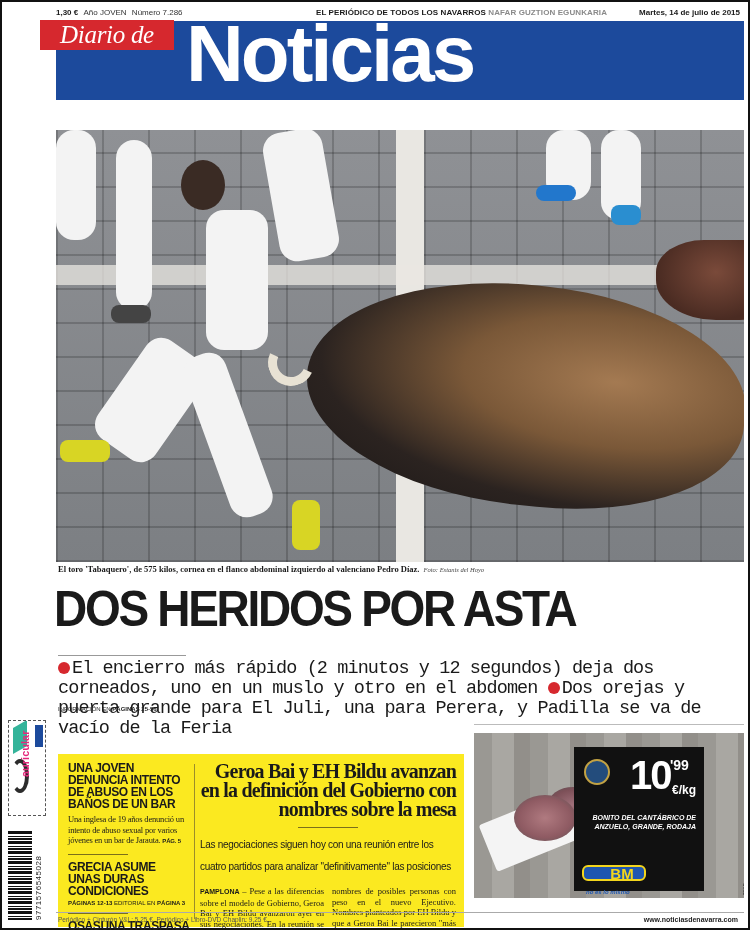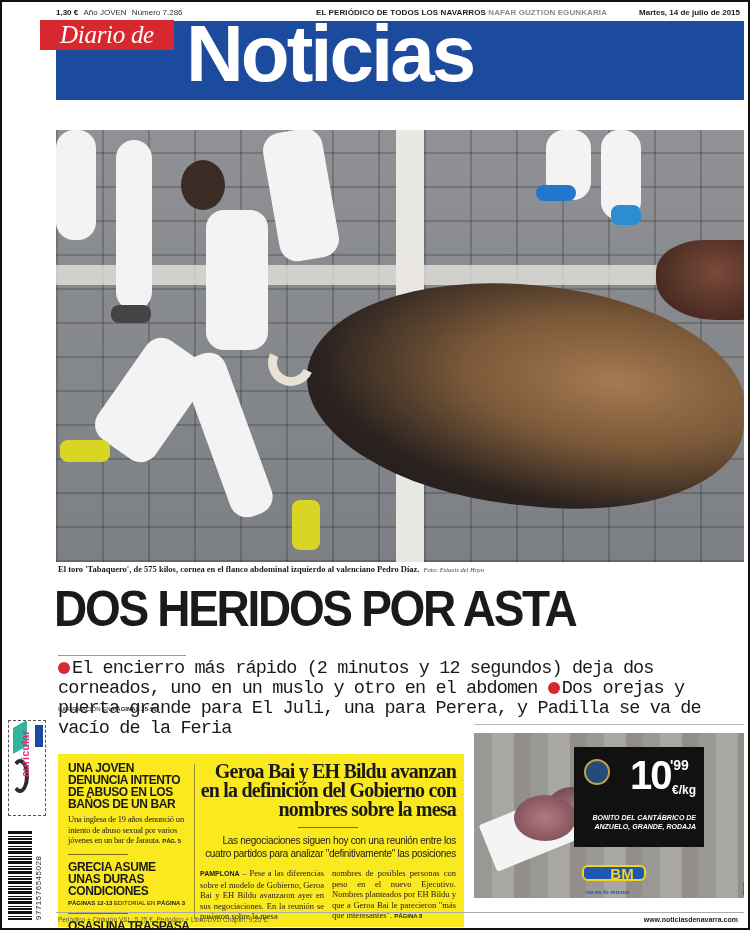--- a/index.html
+++ b/index.html
@@ -68,31 +68,31 @@
   .yhead { font-family: "Liberation Sans", sans-serif; font-weight: bold; font-size: 12px; line-height: 12px; color:#1a1a1a; letter-spacing: -0.4px; }
   .ytext { font-family: "Liberation Serif", serif; font-size: 8.5px; line-height: 10.5px; color:#1a1a1a; margin-top: 4px; letter-spacing: -0.2px; }
   .ytext .pg { font-family: "Liberation Sans", sans-serif; font-weight: bold; font-size: 6px; }
   .yrule { width: 60px; height: 1px; background:#7b6f1a; margin: 7px 0 6px 0; }
   .ypg { font-size: 6px; font-weight: bold; margin-top: 3px; }
   .ypg .light { font-weight: normal; }
   .ydivider { position:absolute; left: 136px; top: 10px; width: 1px; height: 155px; background:#9b8e2a; }
   .ycol-main { position:absolute; left: 142px; top: 8px; width: 256px; }
   .main-head { font-family: "Liberation Serif", serif; font-weight: bold; font-size: 20px; line-height: 19px; text-align:right; color:#1a1a1a; letter-spacing: -0.8px; }
   .main-rule { width: 60px; height: 1px; background:#7b6f1a; margin: 8px auto 6px auto; }
-  .main-dek { font-size: 10px; line-height: 13px; text-align:right; color:#1a1a1a; letter-spacing: -0.3px; }
+  .main-dek { font-size: 10px; line-height: 22px; text-align:left; color:#1a1a1a; letter-spacing: -0.3px; }
   .main-body { display:flex; gap: 8px; margin-top: 8px; }
   .main-body p { flex: 1; font-family: "Liberation Serif", serif; font-size: 8.5px; line-height: 10.5px; color:#1a1a1a; text-align: justify; }
   .main-body .lead { font-family: "Liberation Sans", sans-serif; font-weight: bold; font-size: 7px; }
   .main-body .pg { font-family: "Liberation Sans", sans-serif; font-weight: bold; font-size: 6px; }
 
   
   .adrule { position:absolute; left: 472px; top: 722px; width: 270px; height: 1px; background:#bbb; }
   .ad { position:absolute; left: 472px; top: 731px; width: 270px; height: 165px;
      background: repeating-linear-gradient(90deg, #9a9893 0 18px, #a9a7a2 18px 40px, #928f8a 40px 56px); overflow:hidden; }
-  .ad .board { position:absolute; left: 100px; top: 14px; width: 130px; height: 100px; background:#111; }
+  .ad .board { position:absolute; left: 100px; top: 14px; width: 130px; height: 144px; background:#111; }
   .ad .seal { position:absolute; left: 10px; top: 12px; width: 26px; height: 26px; border-radius:50%; background:#234c7c; border: 2px solid #c2a244; }
   .ad .price { position:absolute; left: 56px; top: 8px; color:#fff; font-size: 40px; font-weight: bold; letter-spacing: -2px; line-height: 1; font-family: "Liberation Sans", sans-serif; }
   .ad .cents { position:absolute; left: 96px; top: 10px; color:#fff; font-size: 14px; font-weight: bold; }
   .ad .unit { position:absolute; left: 98px; top: 36px; color:#fff; font-size: 12px; font-weight: bold; }
   .ad .desc { position:absolute; right: 8px; top: 66px; width: 120px; color:#fff; font-size: 7px; line-height: 9px; text-align:right; font-style: italic; font-weight: bold; }
   .ad .plate { position:absolute; left: 10px; top: 70px; width: 110px; height: 50px; background:#f4f4f4; transform: rotate(-22deg); border-radius: 3px; }
   .ad .fish { position:absolute; left: 40px; top: 62px; width: 62px; height: 46px; border-radius: 50%; background: radial-gradient(ellipse at 50% 50%, #b07a80 0%, #8e5a62 60%, #555 100%); }
   .ad .fish2 { position:absolute; left: 74px; top: 54px; width: 50px; height: 36px; border-radius: 50%; background: radial-gradient(ellipse at 50% 50%, #a0707a 0%, #7d5058 60%, #555 100%); }
   .ad .bm { position:absolute; left: 108px; top: 132px; width: 64px; height: 16px; background:#1e56b0; border-radius: 6px; border: 2px solid #f3d51c; color:#f3d51c; font-weight: bold; font-size: 15px; display:flex; align-items:center; justify-content:center;padding-left:16px; }
   .ad .slogan { position:absolute; left: 112px; top: 156px; font-size: 6px; color:#1e56b0; font-style: italic; font-weight: bold; }

